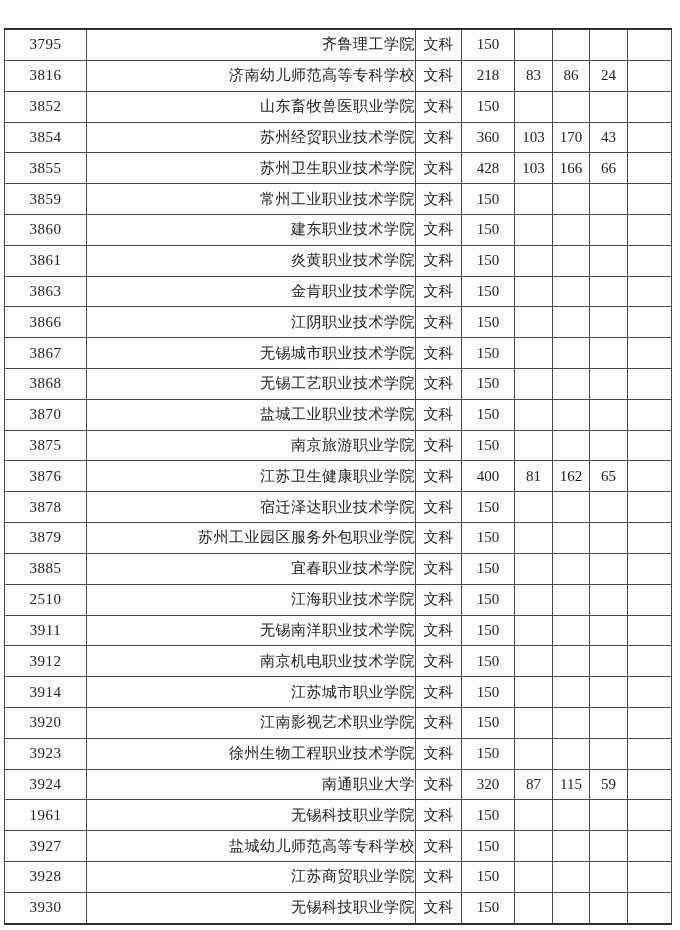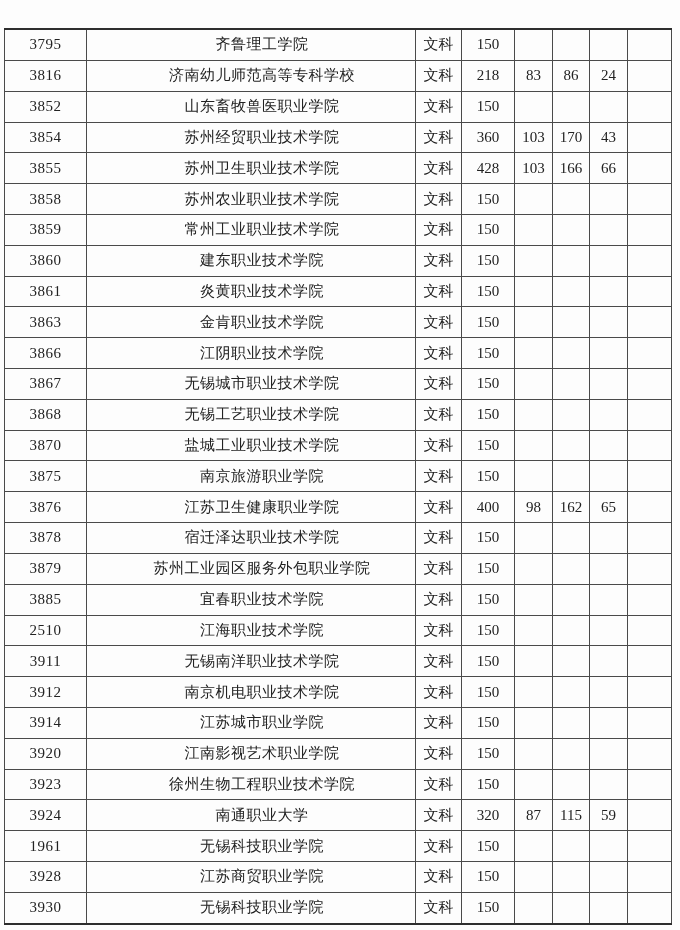--- a/index.html
+++ b/index.html
@@ -34,21 +34,21 @@
     padding: 0;
     height: 25.6px;
     line-height: 1;
     vertical-align: middle;
     text-align: center;
     white-space: nowrap;
     overflow: hidden;
   }
   .score-table td.c0 { letter-spacing: 0.5px; }
   .score-table td.c1 {
-    text-align: center;
+    text-align: right;
     padding-left: 22px;
     letter-spacing: 0.5px;
   }
 </style>
 </head>
 <body>
 
 <table class="score-table">
   <colgroup>
     <col style="width:82px">
@@ -105,30 +105,20 @@
         <td class="c0">3855</td>
         <td class="c1">苏州卫生职业技术学院</td>
         <td class="c2">文科</td>
         <td class="c3">428</td>
         <td class="c4">103</td>
         <td class="c5">166</td>
         <td class="c6">66</td>
         <td class="c7"></td>
       </tr>
       <tr>
-        <td class="c0">3858</td>
-        <td class="c1">苏州农业职业技术学院</td>
-        <td class="c2">文科</td>
-        <td class="c3">150</td>
-        <td class="c4"></td>
-        <td class="c5"></td>
-        <td class="c6"></td>
-        <td class="c7"></td>
-      </tr>
-      <tr>
         <td class="c0">3859</td>
         <td class="c1">常州工业职业技术学院</td>
         <td class="c2">文科</td>
         <td class="c3">150</td>
         <td class="c4"></td>
         <td class="c5"></td>
         <td class="c6"></td>
         <td class="c7"></td>
       </tr>
       <tr>
@@ -209,21 +199,21 @@
         <td class="c4"></td>
         <td class="c5"></td>
         <td class="c6"></td>
         <td class="c7"></td>
       </tr>
       <tr>
         <td class="c0">3876</td>
         <td class="c1">江苏卫生健康职业学院</td>
         <td class="c2">文科</td>
         <td class="c3">400</td>
-        <td class="c4">98</td>
+        <td class="c4">81</td>
         <td class="c5">162</td>
         <td class="c6">65</td>
         <td class="c7"></td>
       </tr>
       <tr>
         <td class="c0">3878</td>
         <td class="c1">宿迁泽达职业技术学院</td>
         <td class="c2">文科</td>
         <td class="c3">150</td>
         <td class="c4"></td>
@@ -325,20 +315,30 @@
         <td class="c0">1961</td>
         <td class="c1">无锡科技职业学院</td>
         <td class="c2">文科</td>
         <td class="c3">150</td>
         <td class="c4"></td>
         <td class="c5"></td>
         <td class="c6"></td>
         <td class="c7"></td>
       </tr>
       <tr>
+        <td class="c0">3927</td>
+        <td class="c1">盐城幼儿师范高等专科学校</td>
+        <td class="c2">文科</td>
+        <td class="c3">150</td>
+        <td class="c4"></td>
+        <td class="c5"></td>
+        <td class="c6"></td>
+        <td class="c7"></td>
+      </tr>
+      <tr>
         <td class="c0">3928</td>
         <td class="c1">江苏商贸职业学院</td>
         <td class="c2">文科</td>
         <td class="c3">150</td>
         <td class="c4"></td>
         <td class="c5"></td>
         <td class="c6"></td>
         <td class="c7"></td>
       </tr>
       <tr>

